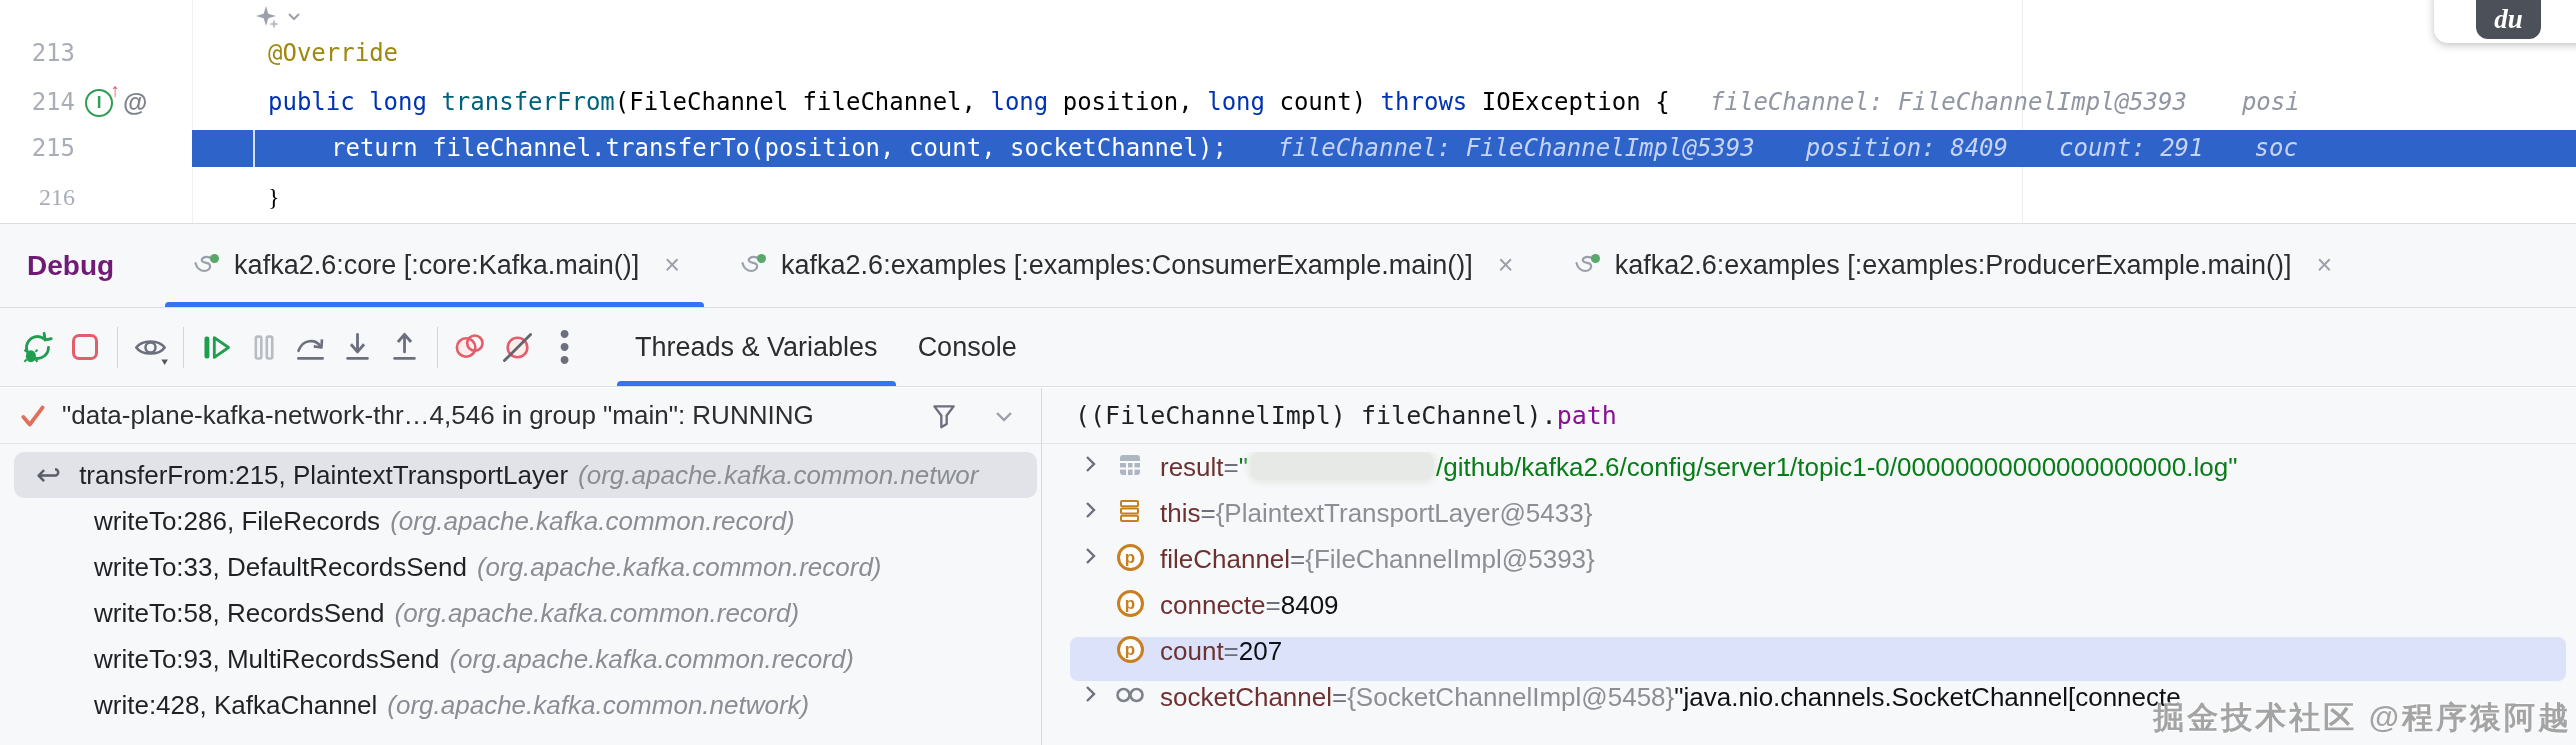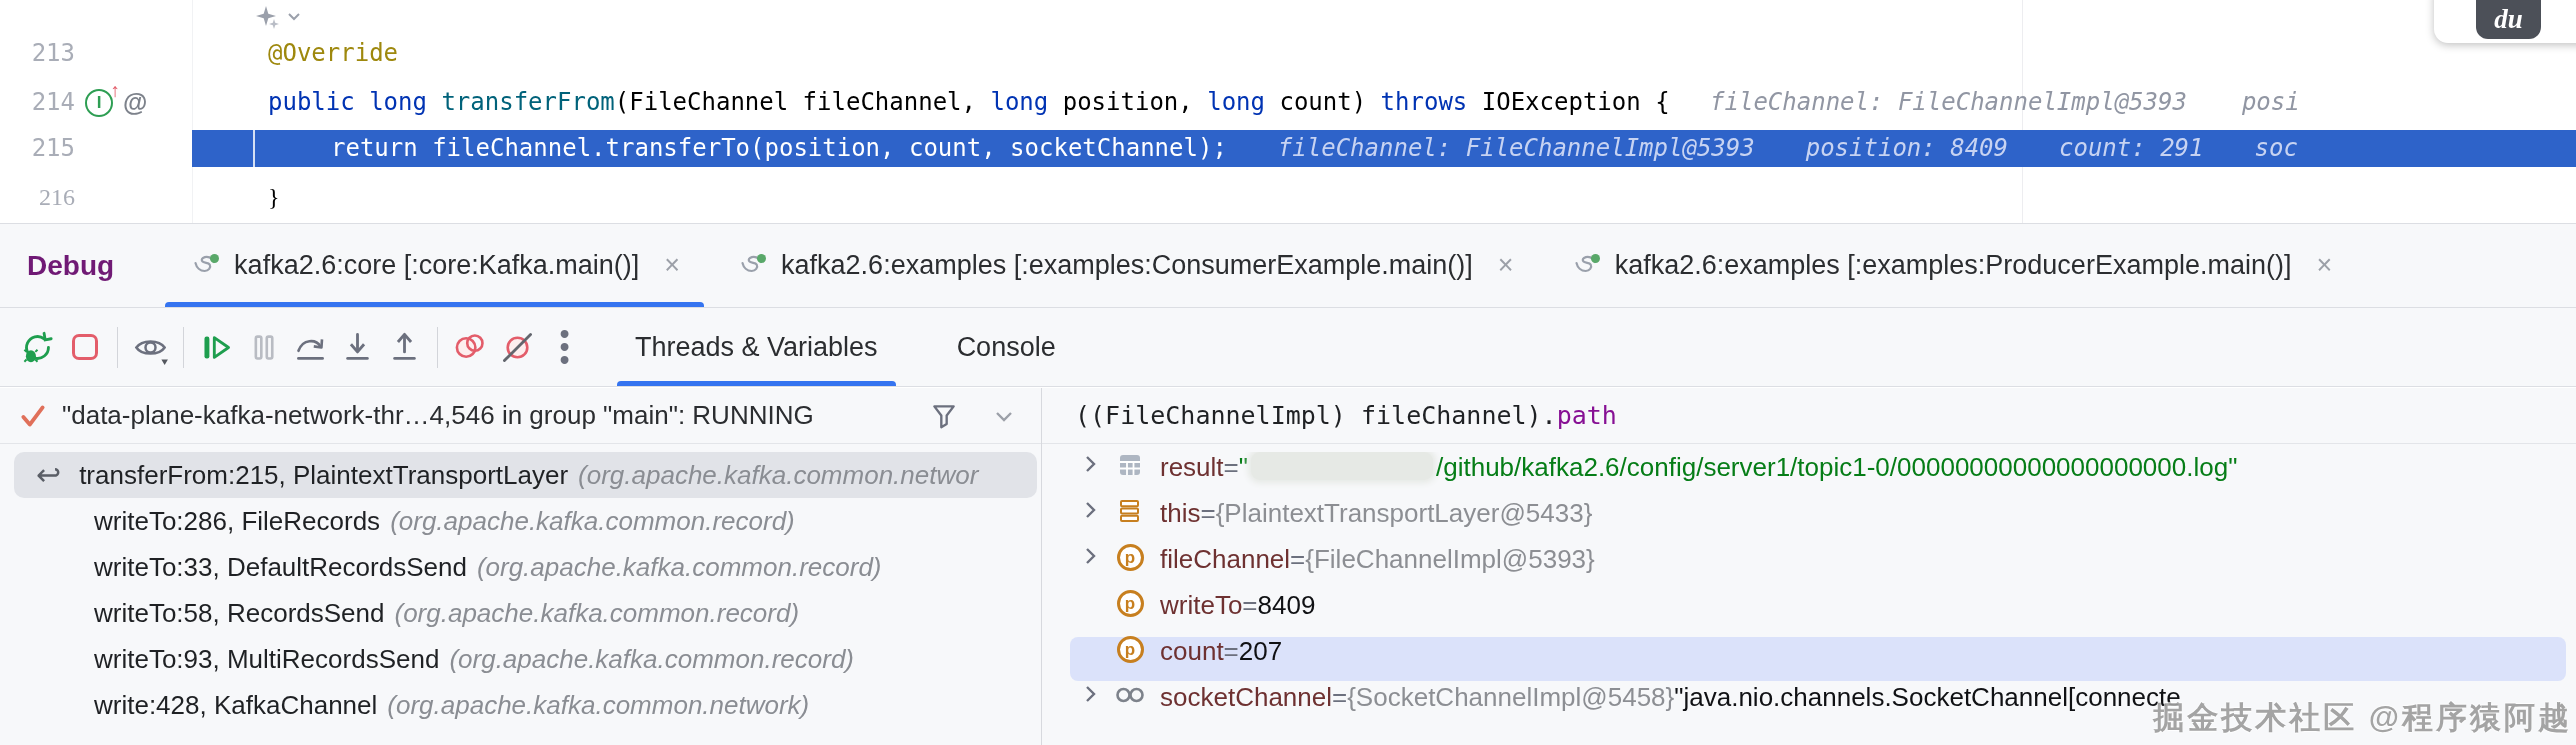--- a/index.html
+++ b/index.html
@@ -42,21 +42,21 @@
   .dtab{position:relative;height:100%;display:flex;align-items:center;gap:13px;padding:0 28px;font-size:27px;color:#2b2d30;}
   .dtab .close{color:#9ca0a8;font-size:27px;margin-left:12px;}
   .dtab.selected::after{content:"";position:absolute;left:4px;right:4px;bottom:0;height:5px;background:#3574f0;border-radius:4px 4px 0 0;}
   .gradle-ic{position:relative;width:32px;height:32px;flex:0 0 auto;}
   
   .toolbar{position:absolute;top:308px;left:0;right:0;height:79px;background:#f7f8fa;border-bottom:1px solid #dcdee3;
            display:flex;align-items:center;padding-left:14px;box-sizing:border-box;}
   .tbtn{width:47px;height:47px;display:flex;align-items:center;justify-content:center;border-radius:8px;flex:0 0 auto;}
   .tsep{width:1px;height:41px;background:#d3d5da;margin:0 9px;flex:0 0 auto;}
   .kebab{color:#6c707e;font-size:29px;letter-spacing:0;line-height:13px;text-align:center;}
-  .dbgtabs{margin-left:41px;display:flex;gap:67px;height:100%;align-items:stretch;}
+  .dbgtabs{margin-left:41px;display:flex;gap:28px;height:100%;align-items:stretch;}
   .dbgtab{position:relative;display:flex;align-items:center;font-size:27px;color:#2b2d30;padding:0 6px;}
   .dbgtab.selected::after{content:"";position:absolute;left:-12px;right:-12px;bottom:0;height:5px;background:#3574f0;border-radius:4px 4px 0 0;}
   
   .content{position:absolute;top:388px;left:0;right:0;bottom:0;background:#f7f8fa;display:flex;}
   .left-pane{width:1042px;flex:0 0 auto;border-right:1px solid #d7d9de;box-sizing:border-box;display:flex;flex-direction:column;overflow:hidden;}
   .pane-head{height:56px;flex:0 0 auto;border-bottom:1px solid #e3e5e9;display:flex;align-items:center;box-sizing:border-box;}
   .thead{padding:0 18px;gap:14px;}
   .status-txt{font-size:26px;color:#2b2d30;white-space:nowrap;overflow:hidden;flex:1;}
   .frames{flex:1;padding-top:8px;overflow:hidden;}
   .frame{height:46px;display:flex;align-items:center;padding-left:94px;font-size:26px;color:#1f2124;white-space:nowrap;overflow:hidden;}
@@ -359,21 +359,21 @@
         <span class="vname">fileChannel</span>
           <span class="veq"> = </span>
           <span class="vgray">{FileChannelImpl@5393}</span>
       </div>
 
       <div class="vrow">
         <span class="chev"></span>
         <span class="vicon">
             <span class="pcircle">p</span>
           </span>
-        <span class="vname">writeTo</span>
+        <span class="vname">connecte</span>
           <span class="veq"> = </span>
           <span class="vdark">8409</span>
       </div>
 
       <div class="vrow hl">
         <span class="chev"></span>
         <span class="vicon">
             <span class="pcircle">p</span>
           </span>
         <span class="vname">count</span>

